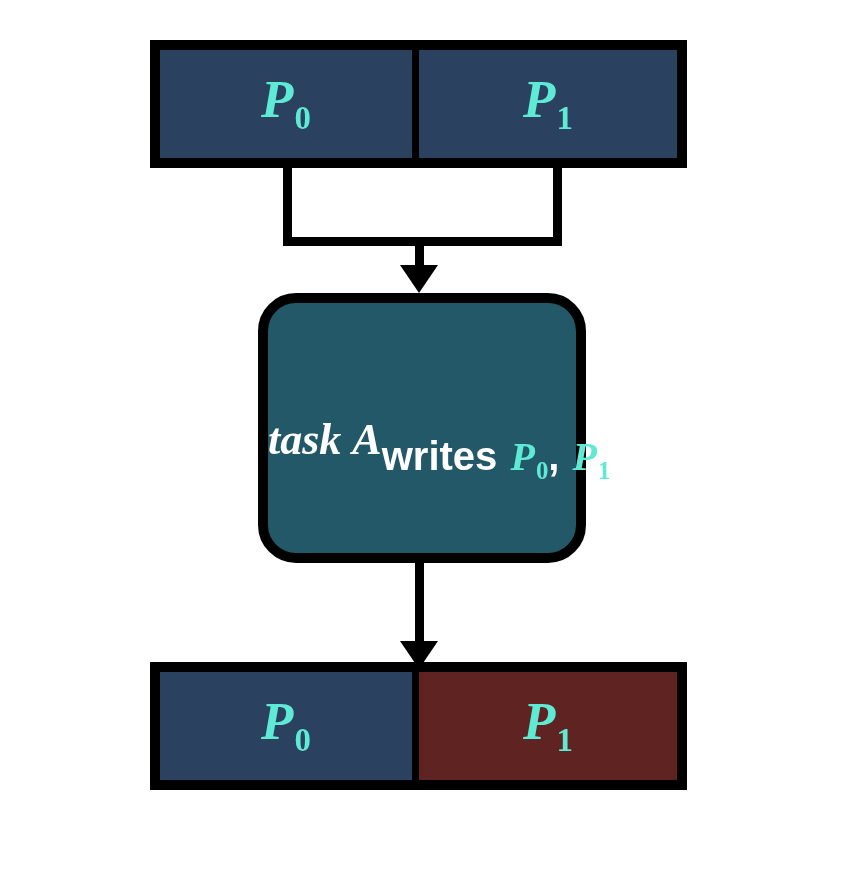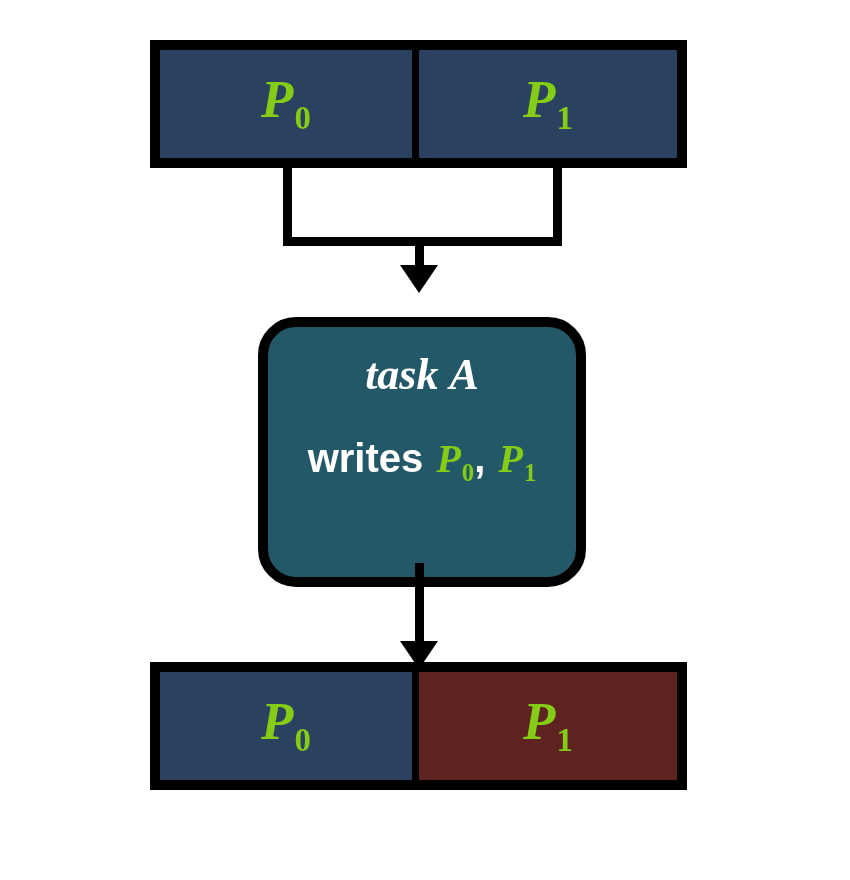--- a/index.html
+++ b/index.html
@@ -58,21 +58,21 @@
     border-right: 7px solid #000000;
   }
   .mem-cell.navy  { background: #2a4160; }
   .mem-cell.maroon{ background: #5f2322; }
 
   
   .var-label {
     font-family: "Liberation Serif", "DejaVu Serif", serif;
     font-style: italic;
     font-weight: bold;
-    color: #84cc16;
+    color: #5eead4;
     line-height: 1;
     white-space: nowrap;
     user-select: none;
   }
   .mem-cell .var-label { font-size: 53px; }
   .var-label .sub {
     font-style: normal;
     font-size: 0.62em;
     vertical-align: sub;
     line-height: 1;
@@ -84,25 +84,23 @@
     position: absolute;
     left: 258px;
     top: 293px;
     width: 328px;
     height: 270px;
     box-sizing: border-box;
     background: #235868;
     border: 10px solid #000000;
     border-radius: 38px;
     display: flex;
-    flex-direction: column;
     align-items: center;
     justify-content: flex-start;
     padding-top: 24px;
-    margin-top: 24px;
   }
   #task-title {
     font-family: "Liberation Serif", "DejaVu Serif", serif;
     font-style: italic;
     font-weight: bold;
     font-size: 44px;
     color: #ffffff;
     line-height: 1.1;
     white-space: nowrap;
   }

